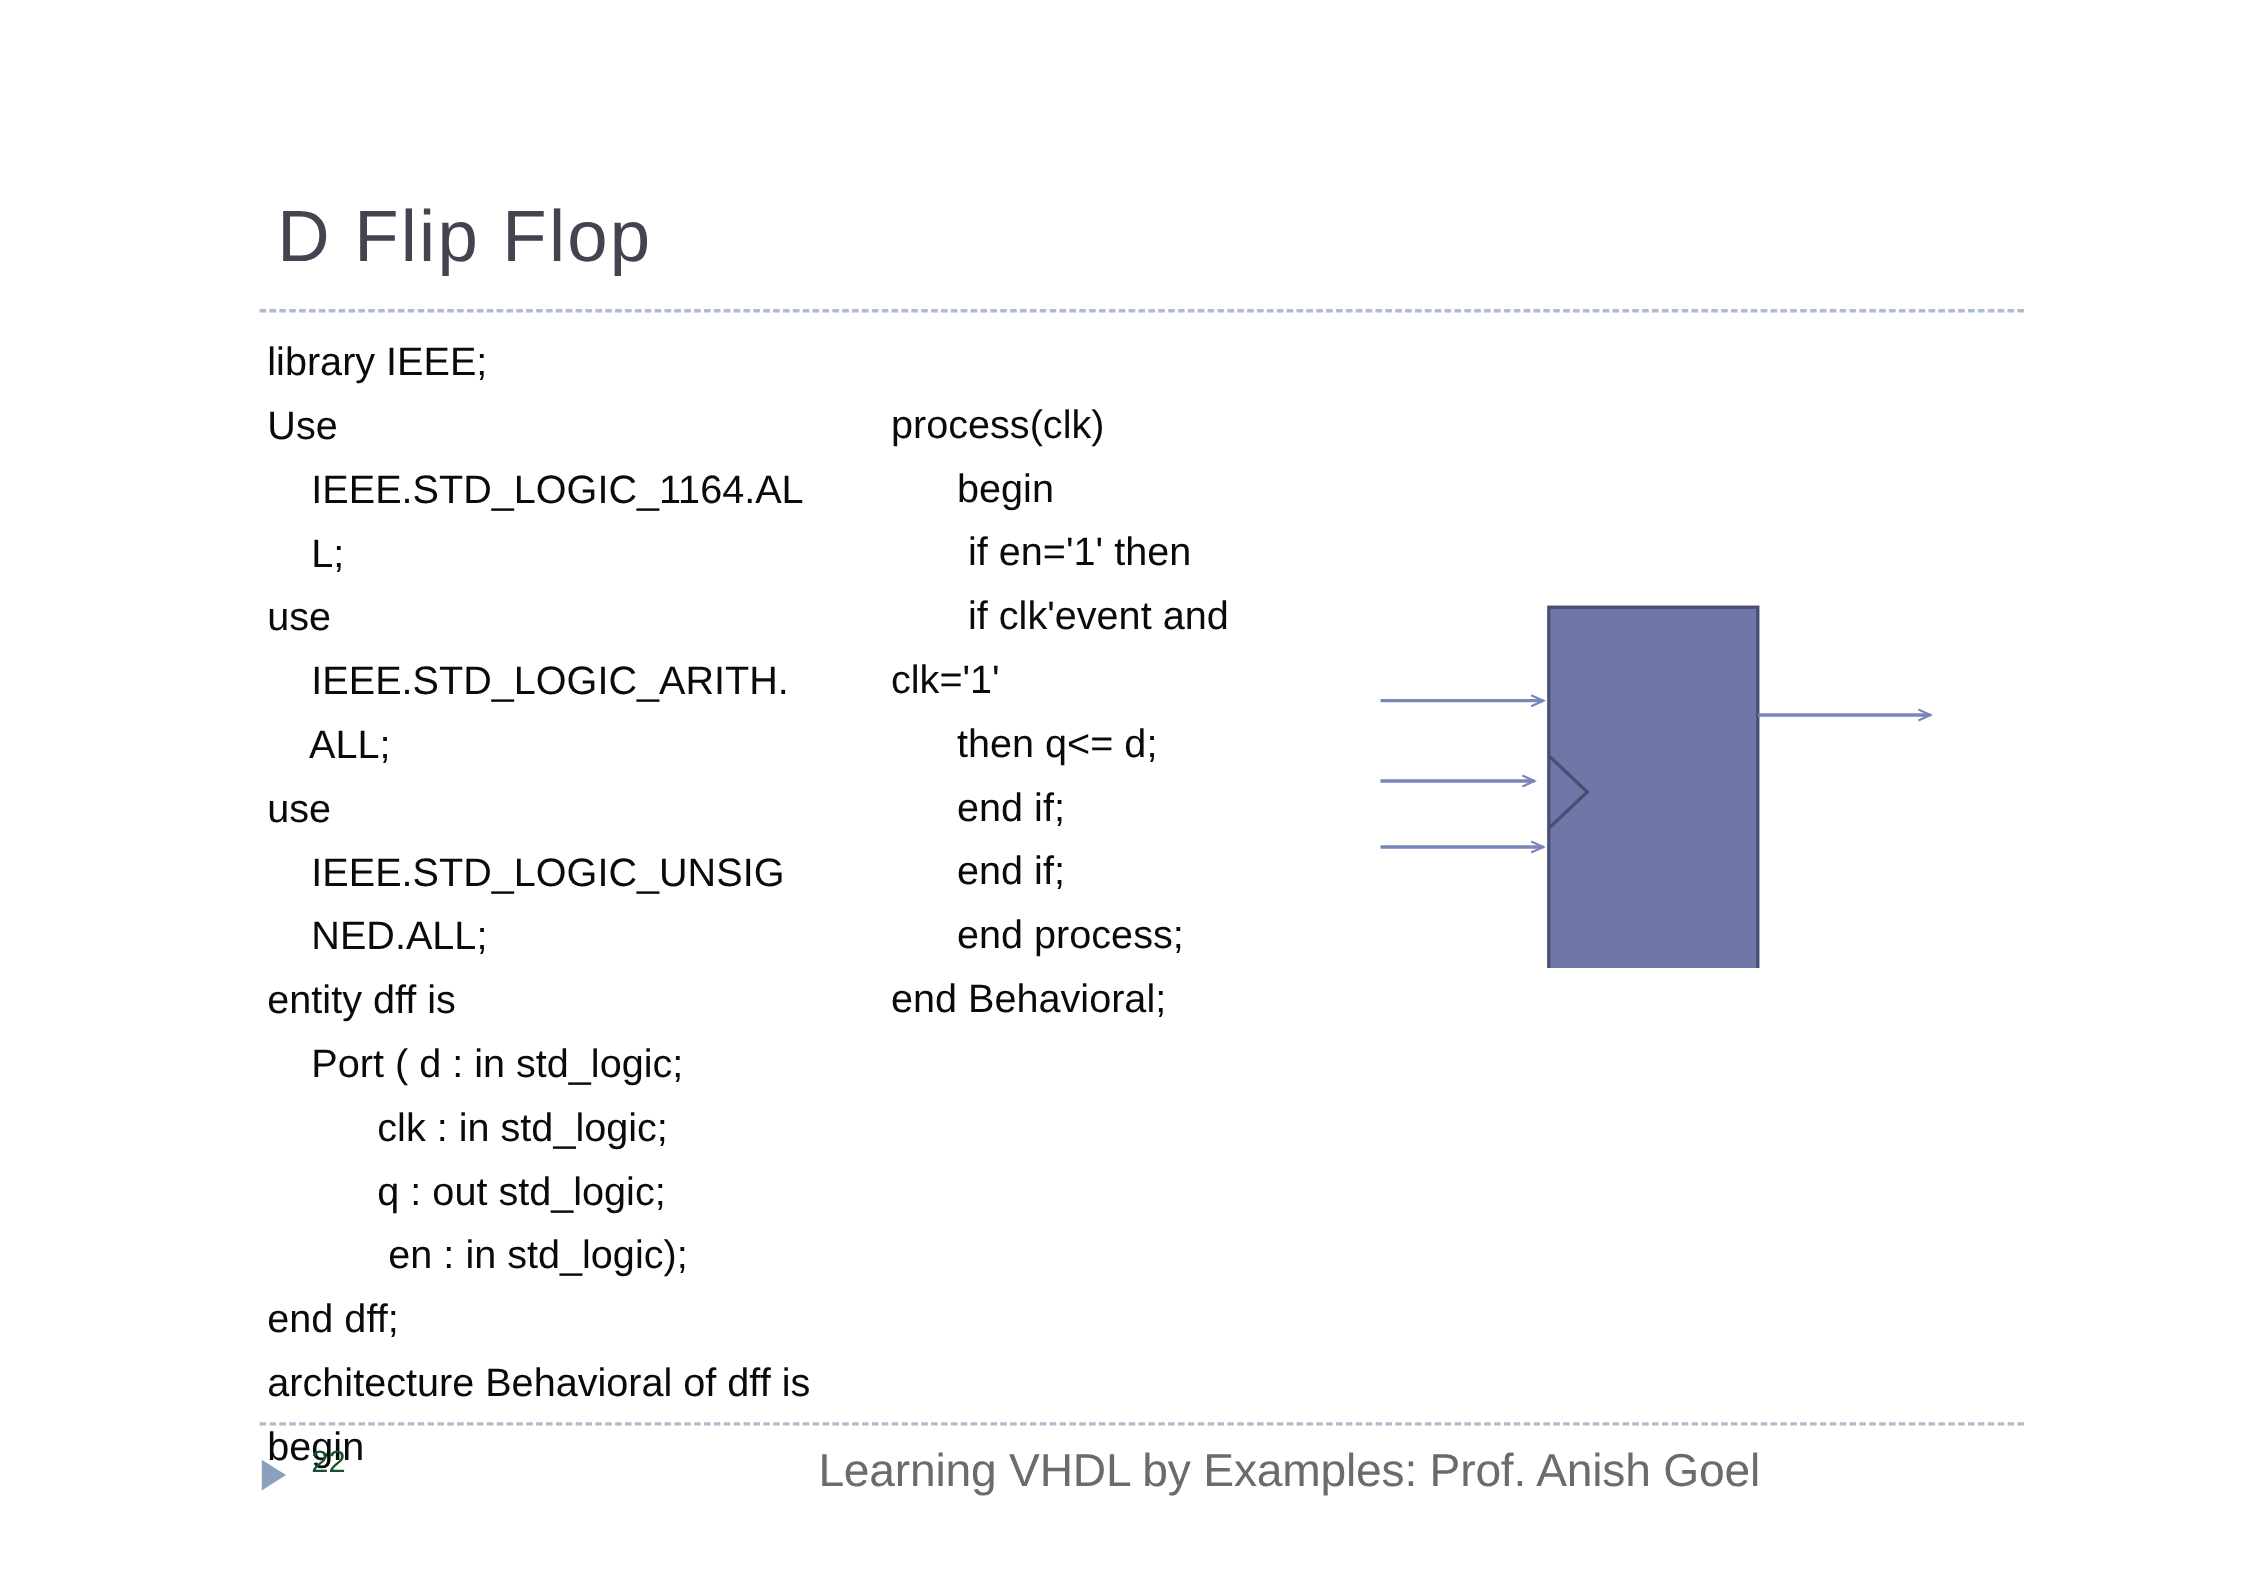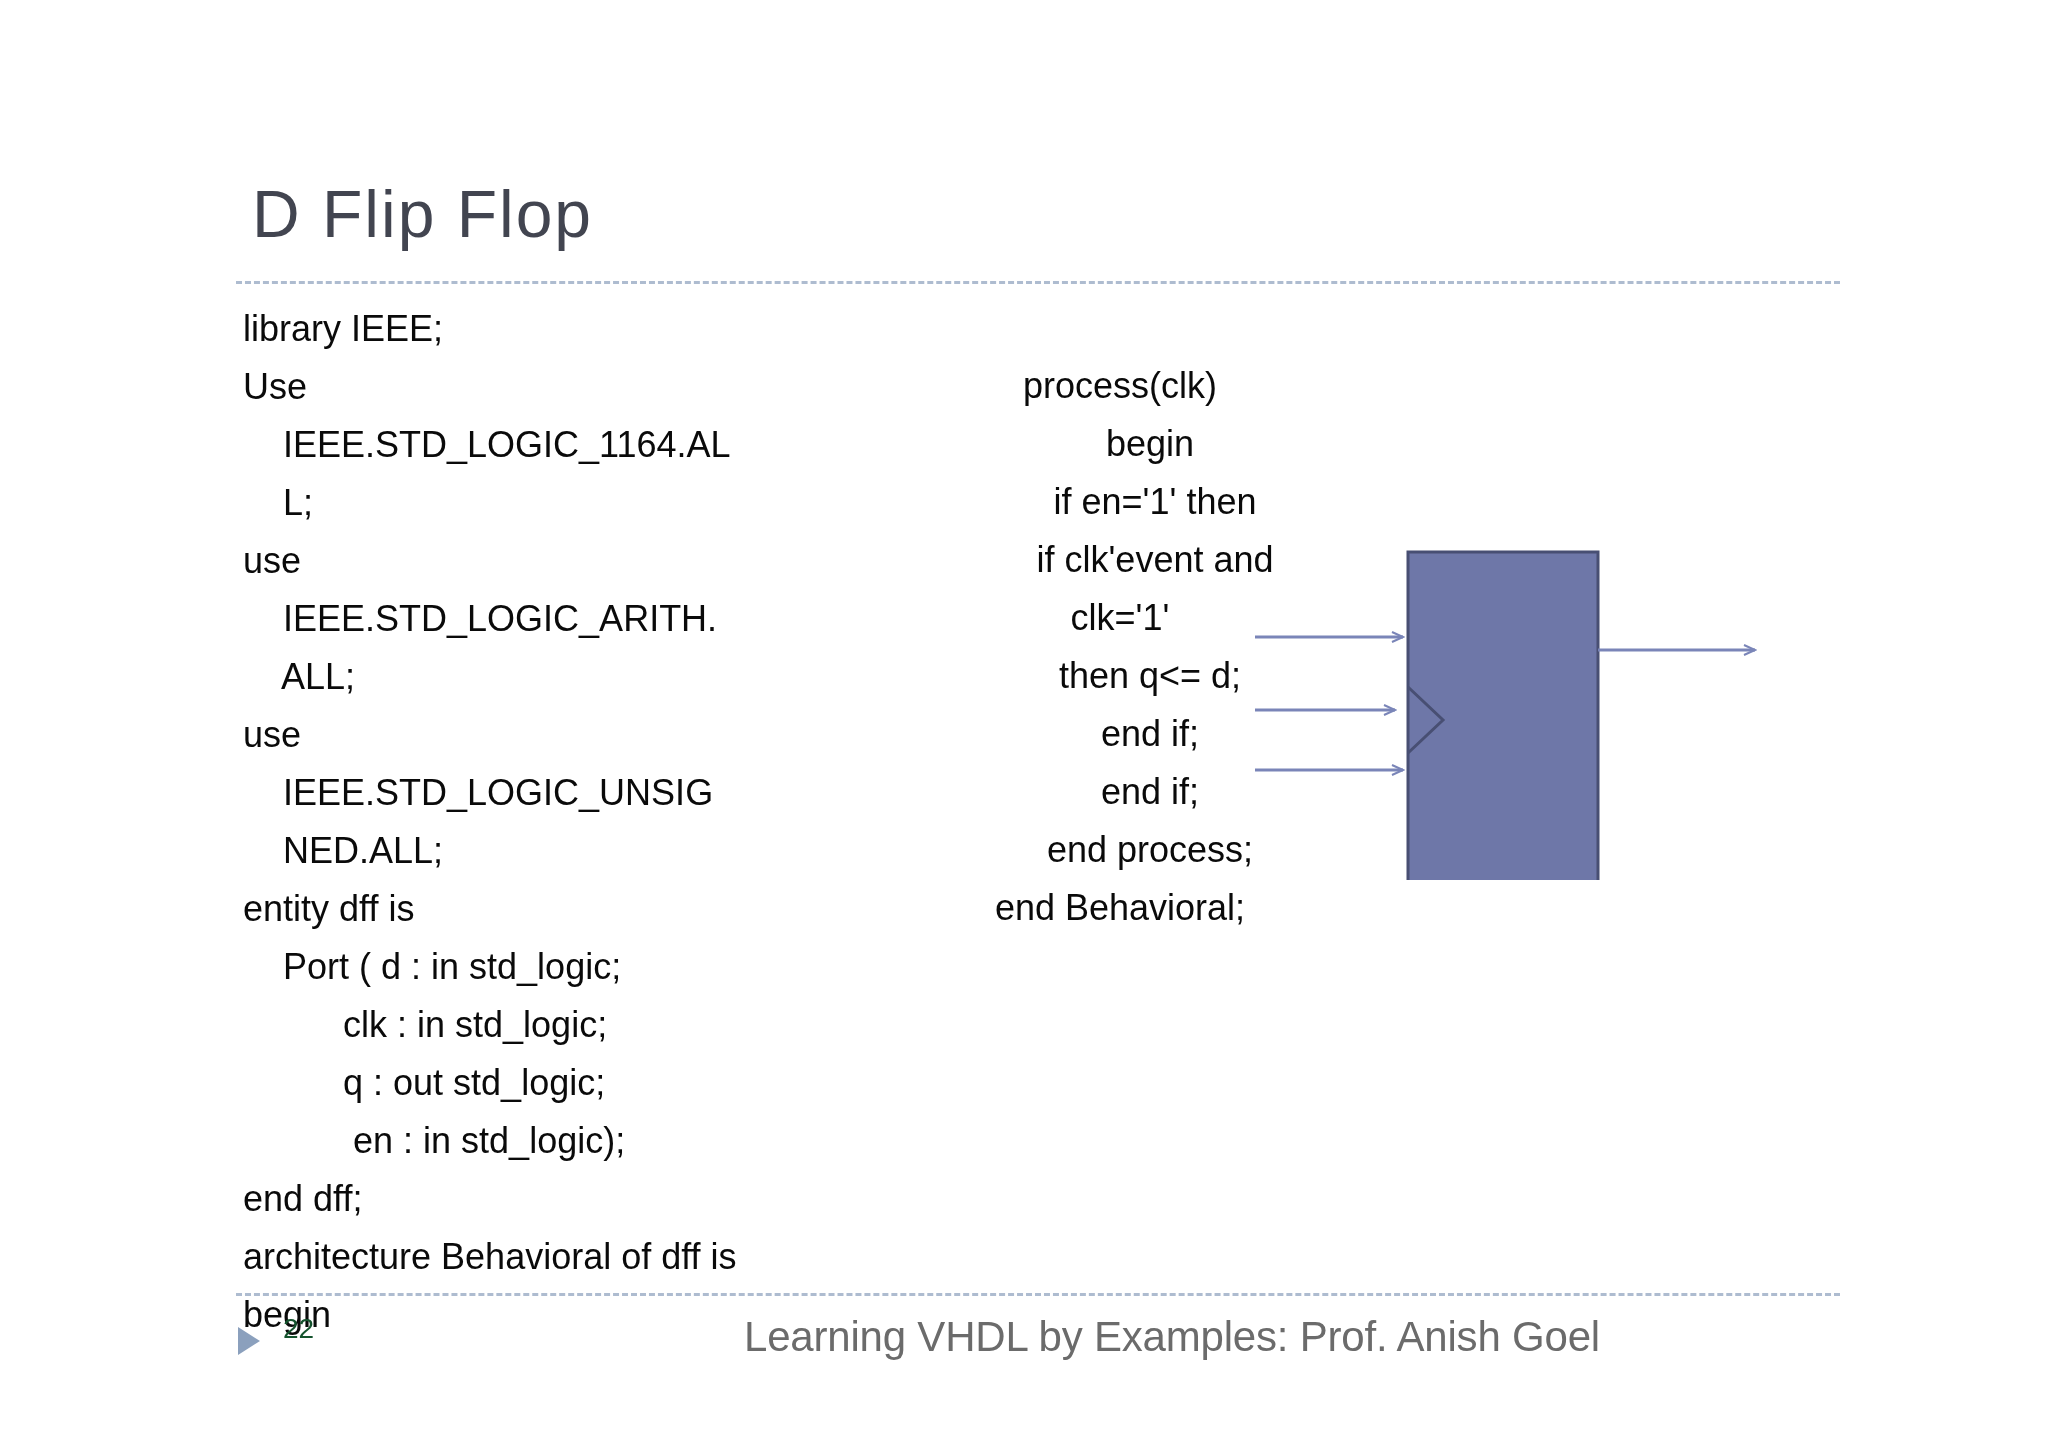--- a/index.html
+++ b/index.html
@@ -50,21 +50,20 @@
   }
   .code-left {
     left: 243px;
     top: 300px;
     width: 620px;
   }
   .code-right {
     left: 810px;
     top: 357px;
     width: 620px;
-    text-align: center;
   }
   .code-line {
     white-space: pre;
     font-size: 36px;
     line-height: 58px;
   }
 
   
   .diagram {
     position: absolute;

